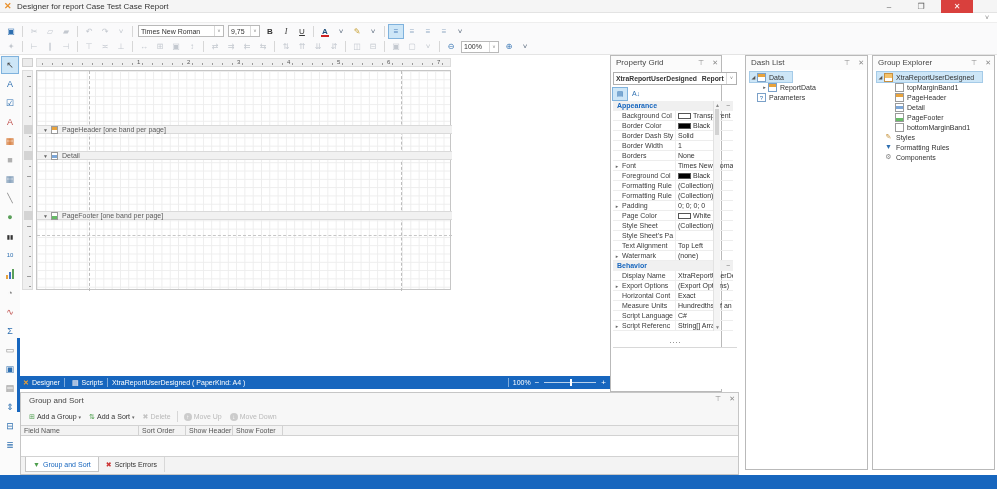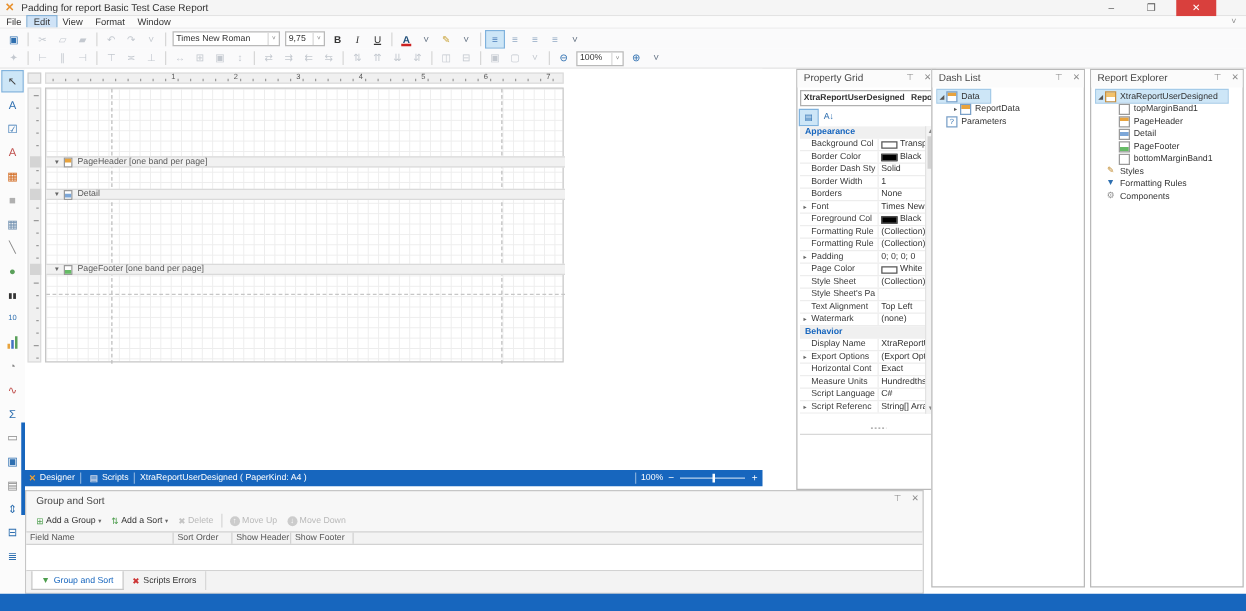--- a/index.html
+++ b/index.html
@@ -69,21 +69,21 @@
   .db-tab{white-space:nowrap;}
   #db-right{position:absolute;right:4px;top:0;height:13px;display:flex;align-items:center;}
   #db-zoom-track{width:52px;height:1px;background:rgba(255,255,255,.7);margin:0 5px;position:relative;}
   #db-zoom-thumb{position:absolute;left:26px;top:-3px;width:2px;height:7px;background:#fff;}
   .db-zbtn{font-size:8px;line-height:13px;}
   
   .panel{background:#fff;border:1px solid #b9b9b9;}
   .panel-title{position:relative;height:14px;line-height:14px;padding-left:5px;font-size:8px;color:#474747;background:#fbfbfb;}
   .panel-chrome{position:absolute;top:0;right:3px;font-size:7px;color:#8a8a8a;}
   .panel-chrome span{margin-left:6px;}
-  #prop-grid{left:637px;top:55px;width:112px;height:337px;}
+  #prop-grid{left:610px;top:55px;width:112px;height:337px;}
   #pg-selector{position:absolute;left:2px;top:16px;width:124px;height:13px;border:1px solid #b0b0b0;background:#fff;
                display:flex;align-items:center;}
   #pg-selector .nm{font-weight:bold;font-size:6.8px;padding-left:2px;white-space:nowrap;}
   #pg-selector .tp{font-weight:bold;font-size:6.8px;padding-left:5px;flex:1;}
   #pg-selector .dd{width:10px;text-align:center;font-size:5px;color:#777;border-left:1px solid #d9d9d9;line-height:11px;height:11px;}
   #pg-toolbar{position:absolute;left:2px;top:31px;height:13px;display:flex;align-items:center;}
   .pg-tbtn{width:14px;height:12px;display:flex;align-items:center;justify-content:center;font-size:7px;color:#2e6fb0;margin-right:2px;}
   .pg-tbtn.sel{background:#cde6f7;outline:1px solid #7fb2dd;}
   #pg-body{position:absolute;left:2px;top:45px;width:120px;height:230px;overflow:hidden;font-size:7px;}
   .pg-cat{height:10px;background:#f0f0f0;color:#1766be;font-weight:bold;line-height:10px;padding-left:4px;position:relative;}
@@ -144,27 +144,26 @@
   
   #bottom-strip{left:0;top:475px;width:997px;height:14px;background:#1766be;}
 </style>
 </head>
 <body>
 
 <div id="app">
 
   <div class="abs" id="titlebar">
     <span class="abs" id="app-icon">✕</span>
-    <span class="abs" id="title-text">Padding for report Basic Test Case Report</span>
+    <span class="abs" id="title-text">Designer for report Case Test Case Report</span>
     <span class="abs wbtn" id="btn-min">–</span>
     <span class="abs wbtn" id="btn-restore">❐</span>
     <span class="abs wbtn" id="btn-close">✕</span>
   </div>
 
-  <div class="abs" id="menubar"><span class="menu-item">File</span><span class="menu-item active">Edit</span><span class="menu-item">View</span><span class="menu-item">Format</span><span class="menu-item">Window</span></div>
   <span class="abs" id="menu-overflow">˅</span>
 
   <div class="abs toolbar" id="toolbar1">
       <span class="tb-btn" style="color: rgb(46, 111, 176);">▣</span>
       <span class="tb-sep"></span>
       <span class="tb-btn dis">✂</span>
       <span class="tb-btn dis">▱</span>
       <span class="tb-btn dis">▰</span>
       <span class="tb-sep"></span>
       <span class="tb-btn dis">↶</span>
@@ -602,21 +601,21 @@
             <span class="texp"></span>
             <span class="ticon ti-param">?</span>
             <span>Parameters</span>
           </span>
         </div>
       </div>
   </div>
 
   <div class="abs panel" id="report-explorer">
     <div class="panel-title">
-      <span>Report Explorer</span>
+      <span>Group Explorer</span>
       <span class="panel-chrome">
         <span>⊤</span>
         <span>✕</span>
       </span>
     </div>
     <div class="tree">
         <div class="trow sel" style="padding-left: 4px;">
           <span class="hl">
             <span class="texp">◢</span>
             <span class="ticon ti-report"></span>

